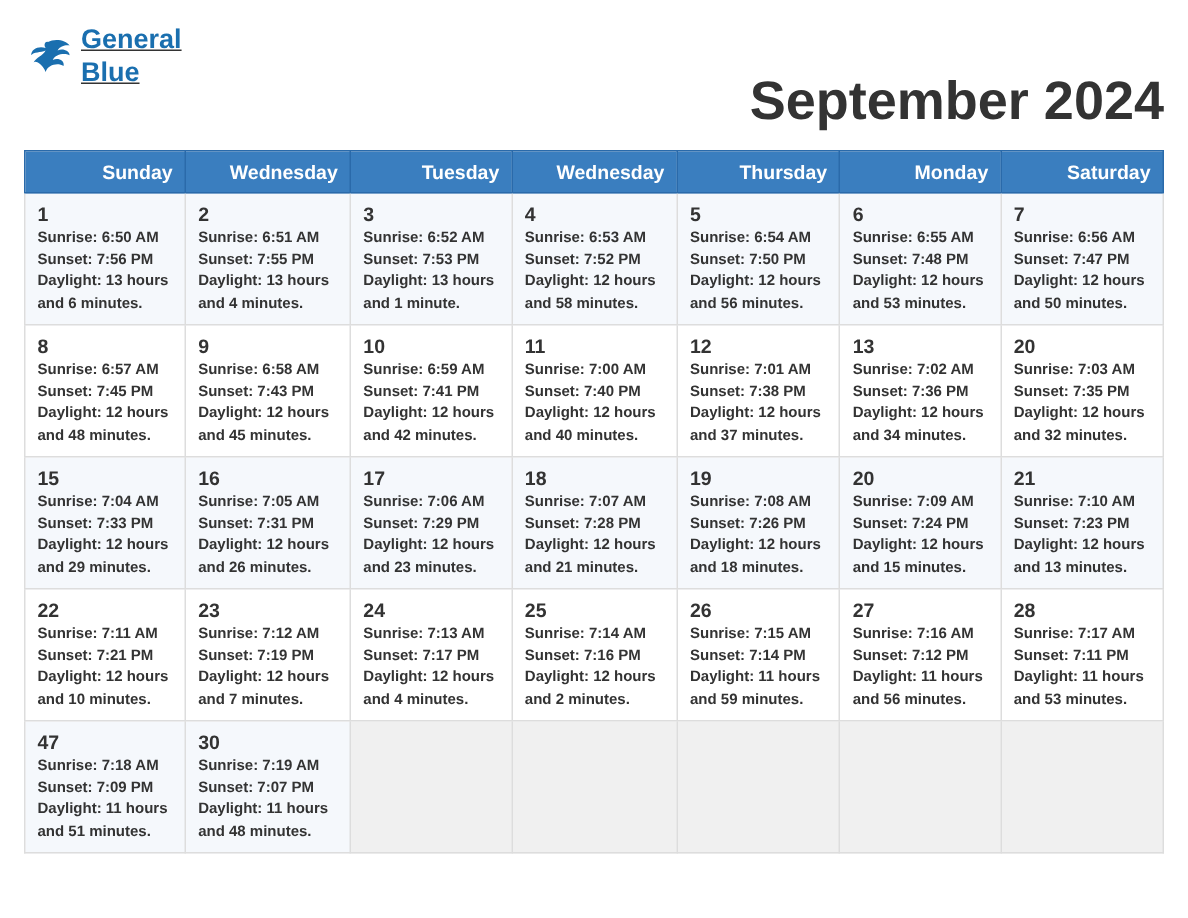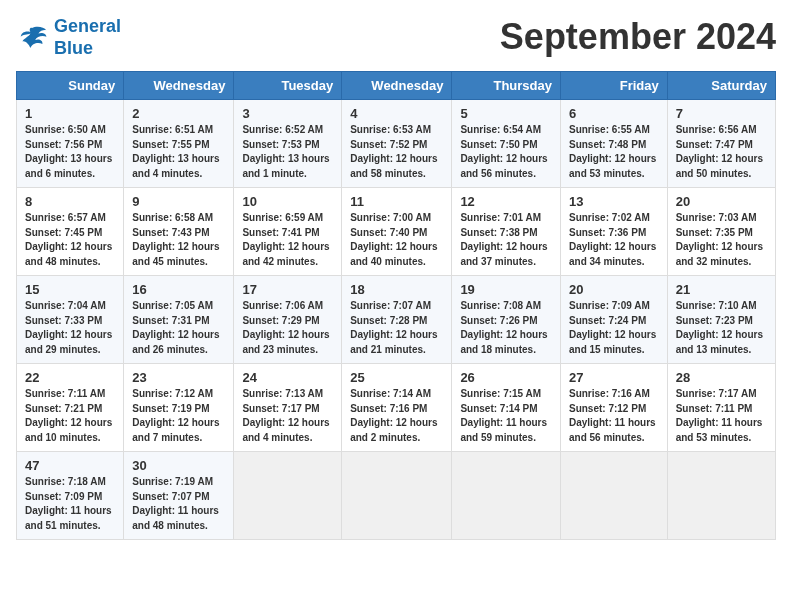--- a/index.html
+++ b/index.html
@@ -19,30 +19,32 @@
     .logo {
       display: flex;
       align-items: center;
       gap: 6px;
     }
     .logo-text {
       font-size: 18px;
       font-weight: bold;
       color: #333;
       line-height: 1.2;
+      text-decoration: underline;
     }
     .logo-text span {
       color: #1a6faf;
     }
     .logo-bird {
       width: 32px;
       height: 28px;
     }
     .title-block {
       text-align: left;
+      margin-top: 30px;
     }
     .main-title {
       font-size: 36px;
       font-weight: bold;
       color: #333;
     }
     .sub-title {
       font-size: 16px;
       color: #555;
     }
@@ -109,21 +111,21 @@
 </div>
 
 <table class="calendar">
   <thead>
     <tr>
     <th>Sunday</th>
         <th>Wednesday</th>
         <th>Tuesday</th>
         <th>Wednesday</th>
         <th>Thursday</th>
-        <th>Friday</th>
+        <th>Monday</th>
         <th>Saturday</th>
       </tr>
   </thead>
   <tbody id="calendar-body">
   <tr>
         <td>
         <span class="day-number">1</span>
         <div class="day-info">
           Sunrise: 6:50 AM<br>
           Sunset: 7:56 PM<br>

